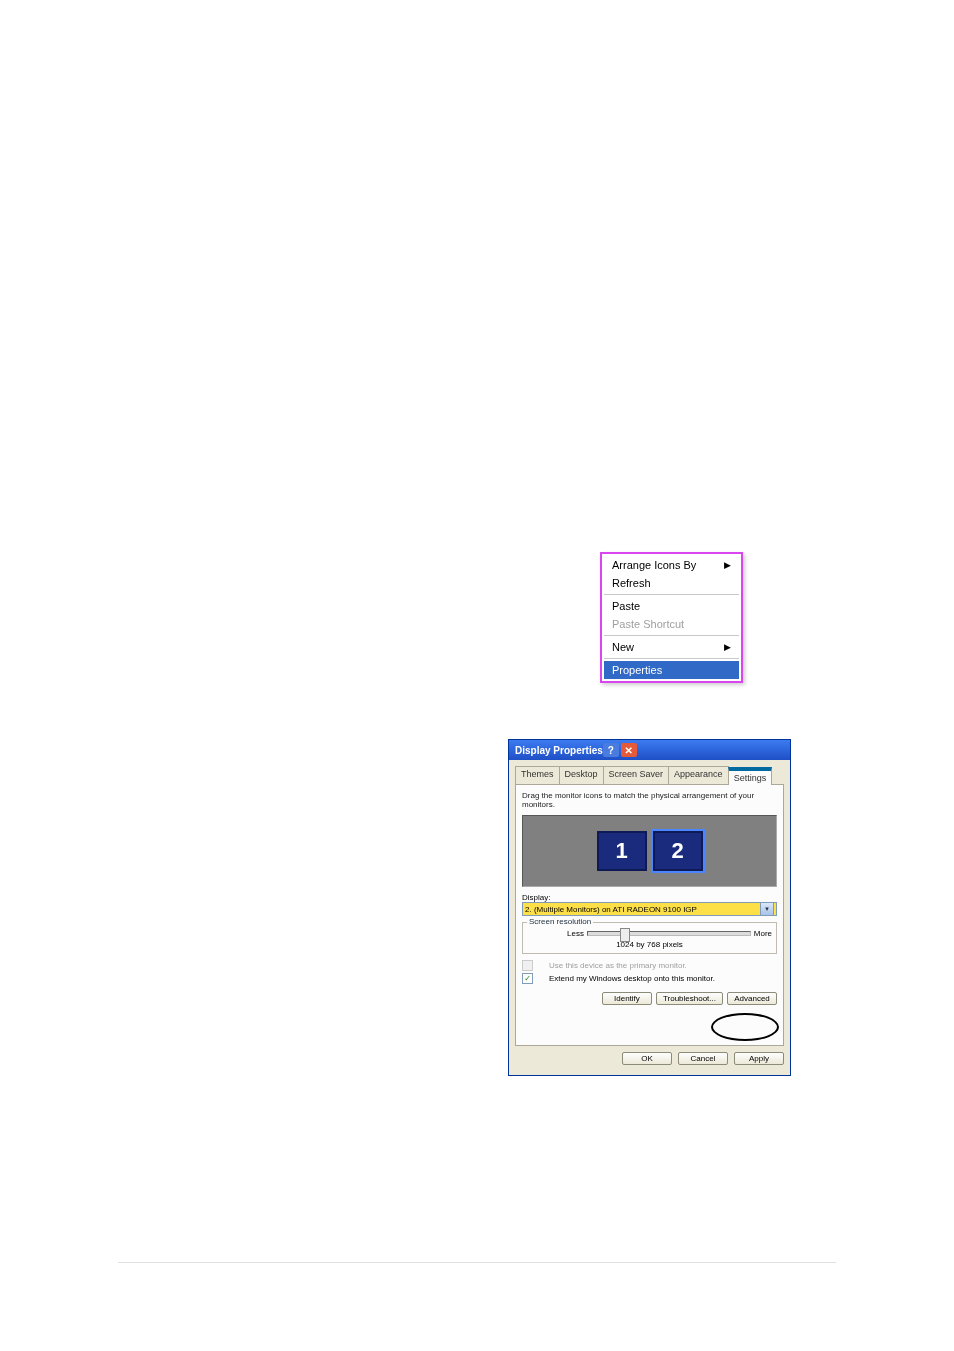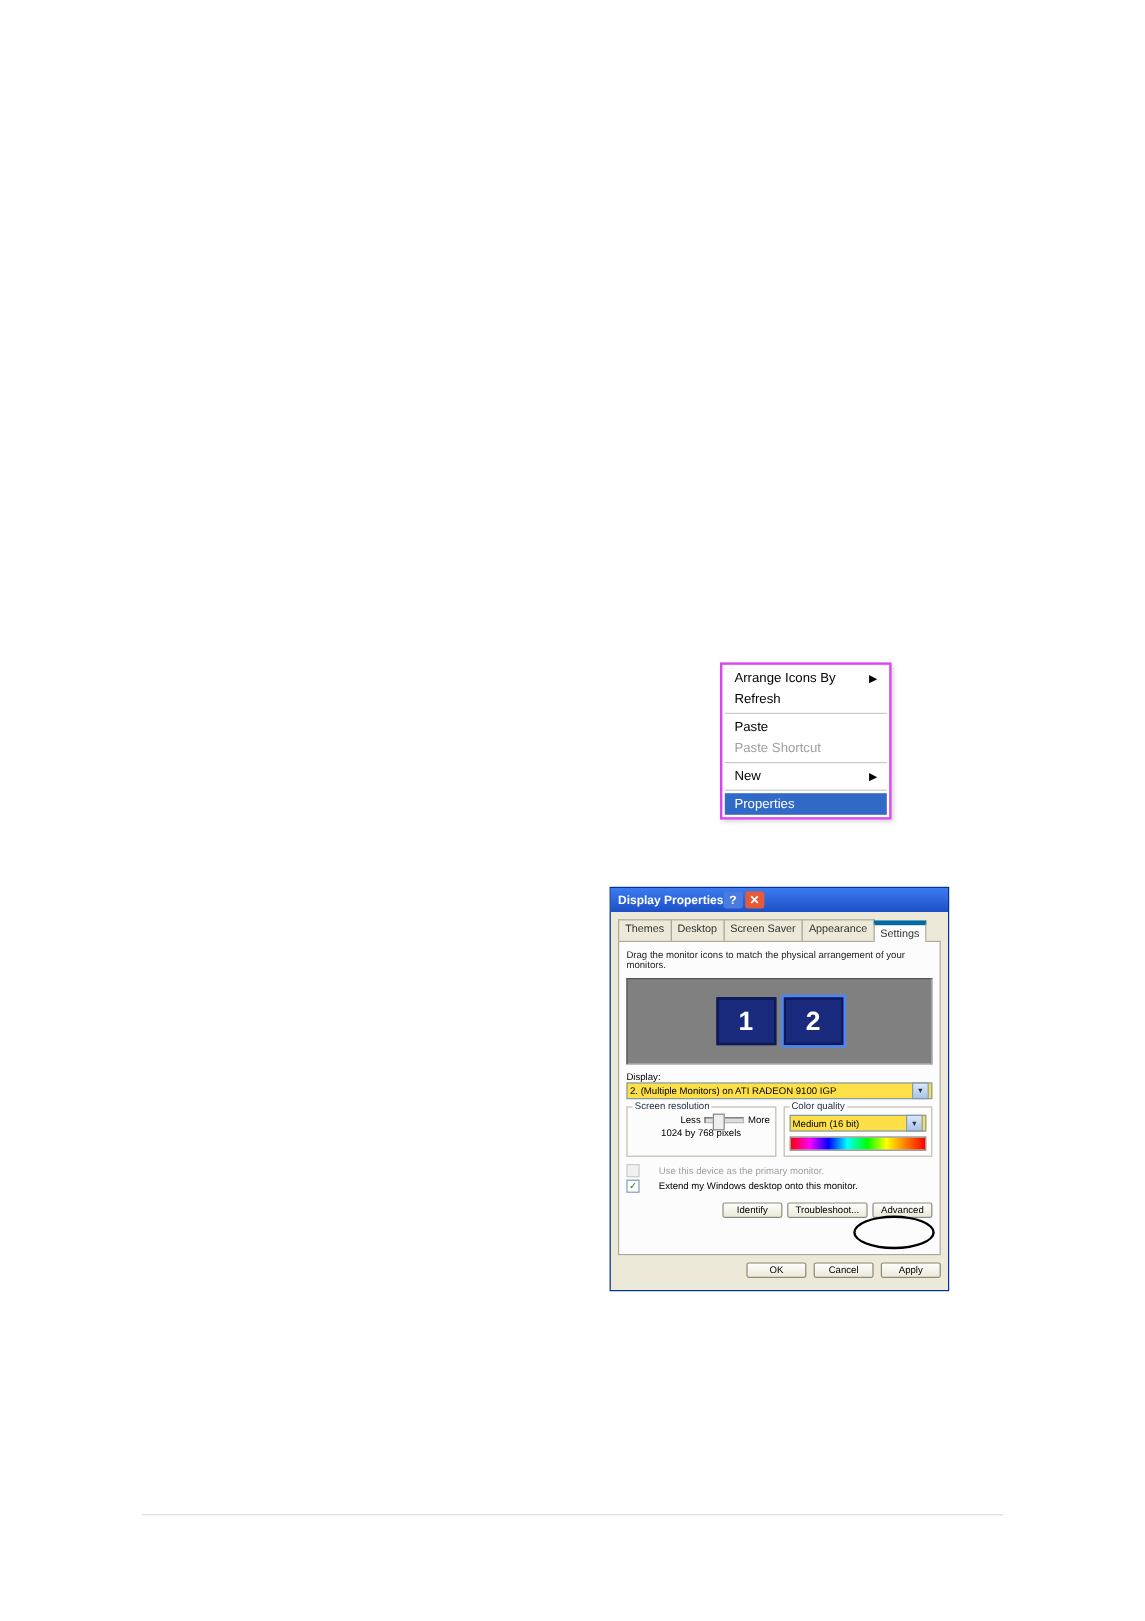--- a/index.html
+++ b/index.html
@@ -158,20 +158,21 @@
     background: linear-gradient(#dbe6f8,#a9c3ea);
     border: 1px solid #7f9db9;
     display:flex; align-items:center; justify-content:center;
     font-size: 7px; color:#234;
   }
 
   .dp-two-col {
     display: flex;
     gap: 6px;
     margin-top: 6px;
+    flex-direction: column;
   }
   .dp-groupbox {
     border: 1px solid #c0bcaf;
     padding: 6px 4px 4px 4px;
     position: relative;
     flex: 1;
     box-sizing: border-box;
   }
   .dp-groupbox-title {
     position: absolute;
@@ -326,28 +327,20 @@
           <div class="dp-slider">
             <span>Less</span>
             <div class="dp-slider-track">
               <div class="dp-slider-thumb"></div>
             </div>
             <span>More</span>
           </div>
           <div class="dp-slider-caption">1024 by 768 pixels</div>
         </div>
 
-        <div class="dp-groupbox">
-          <div class="dp-groupbox-title">Color quality</div>
-          <div class="dp-select">
-            <span>Medium (16 bit)</span>
-            <span class="dp-dropdown-arrow">▾</span>
-          </div>
-          <div class="dp-colorbar"></div>
-        </div>
       </div>
 
       <div class="dp-checks">
         <div class="dp-check-row disabled">
           <div class="dp-checkbox"></div>
           <span>Use this device as the primary monitor.</span>
         </div>
         <div class="dp-check-row">
           <div class="dp-checkbox">
             <span>✓</span>

